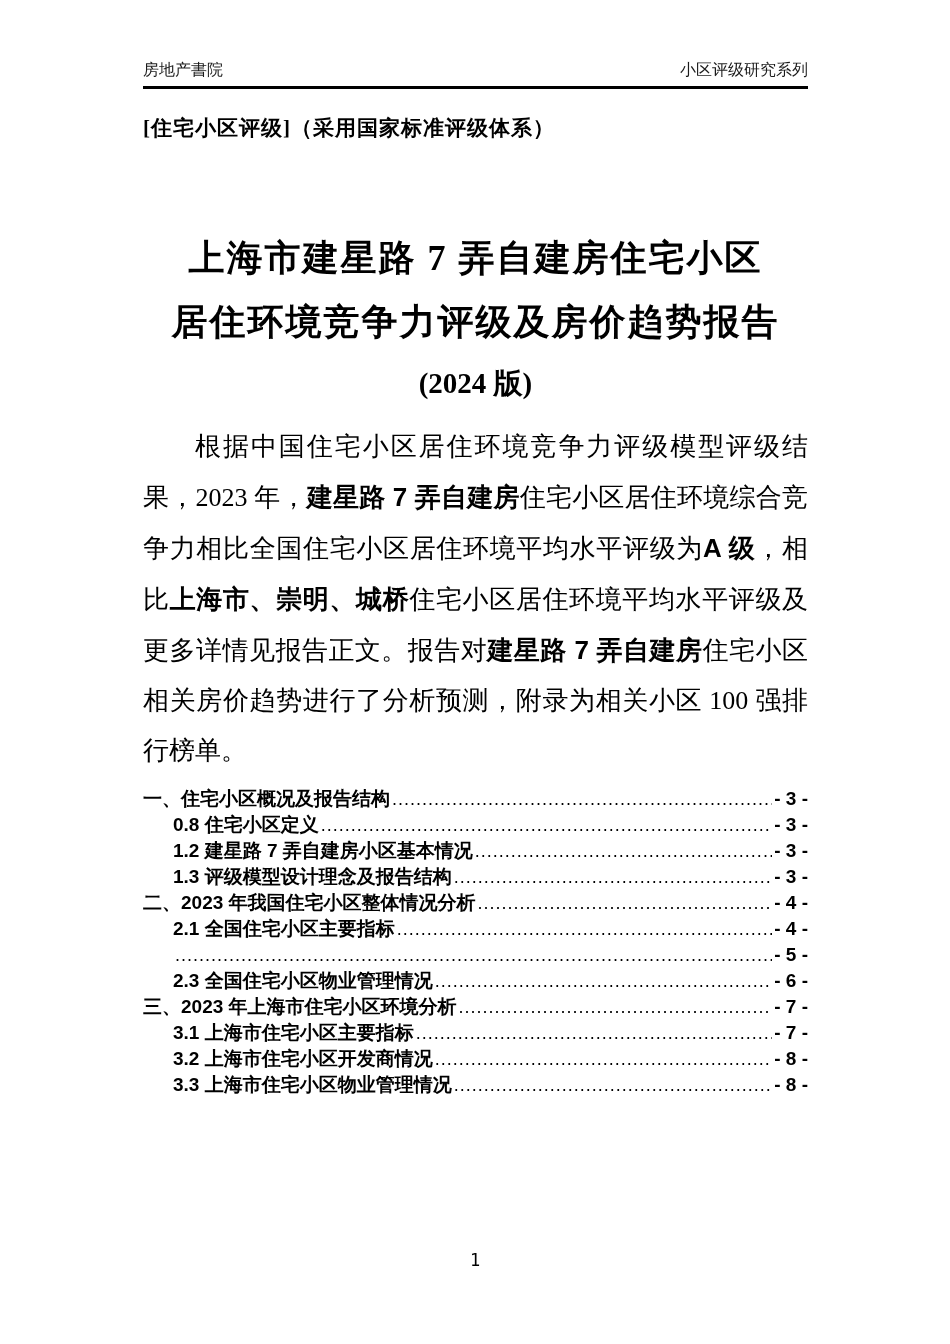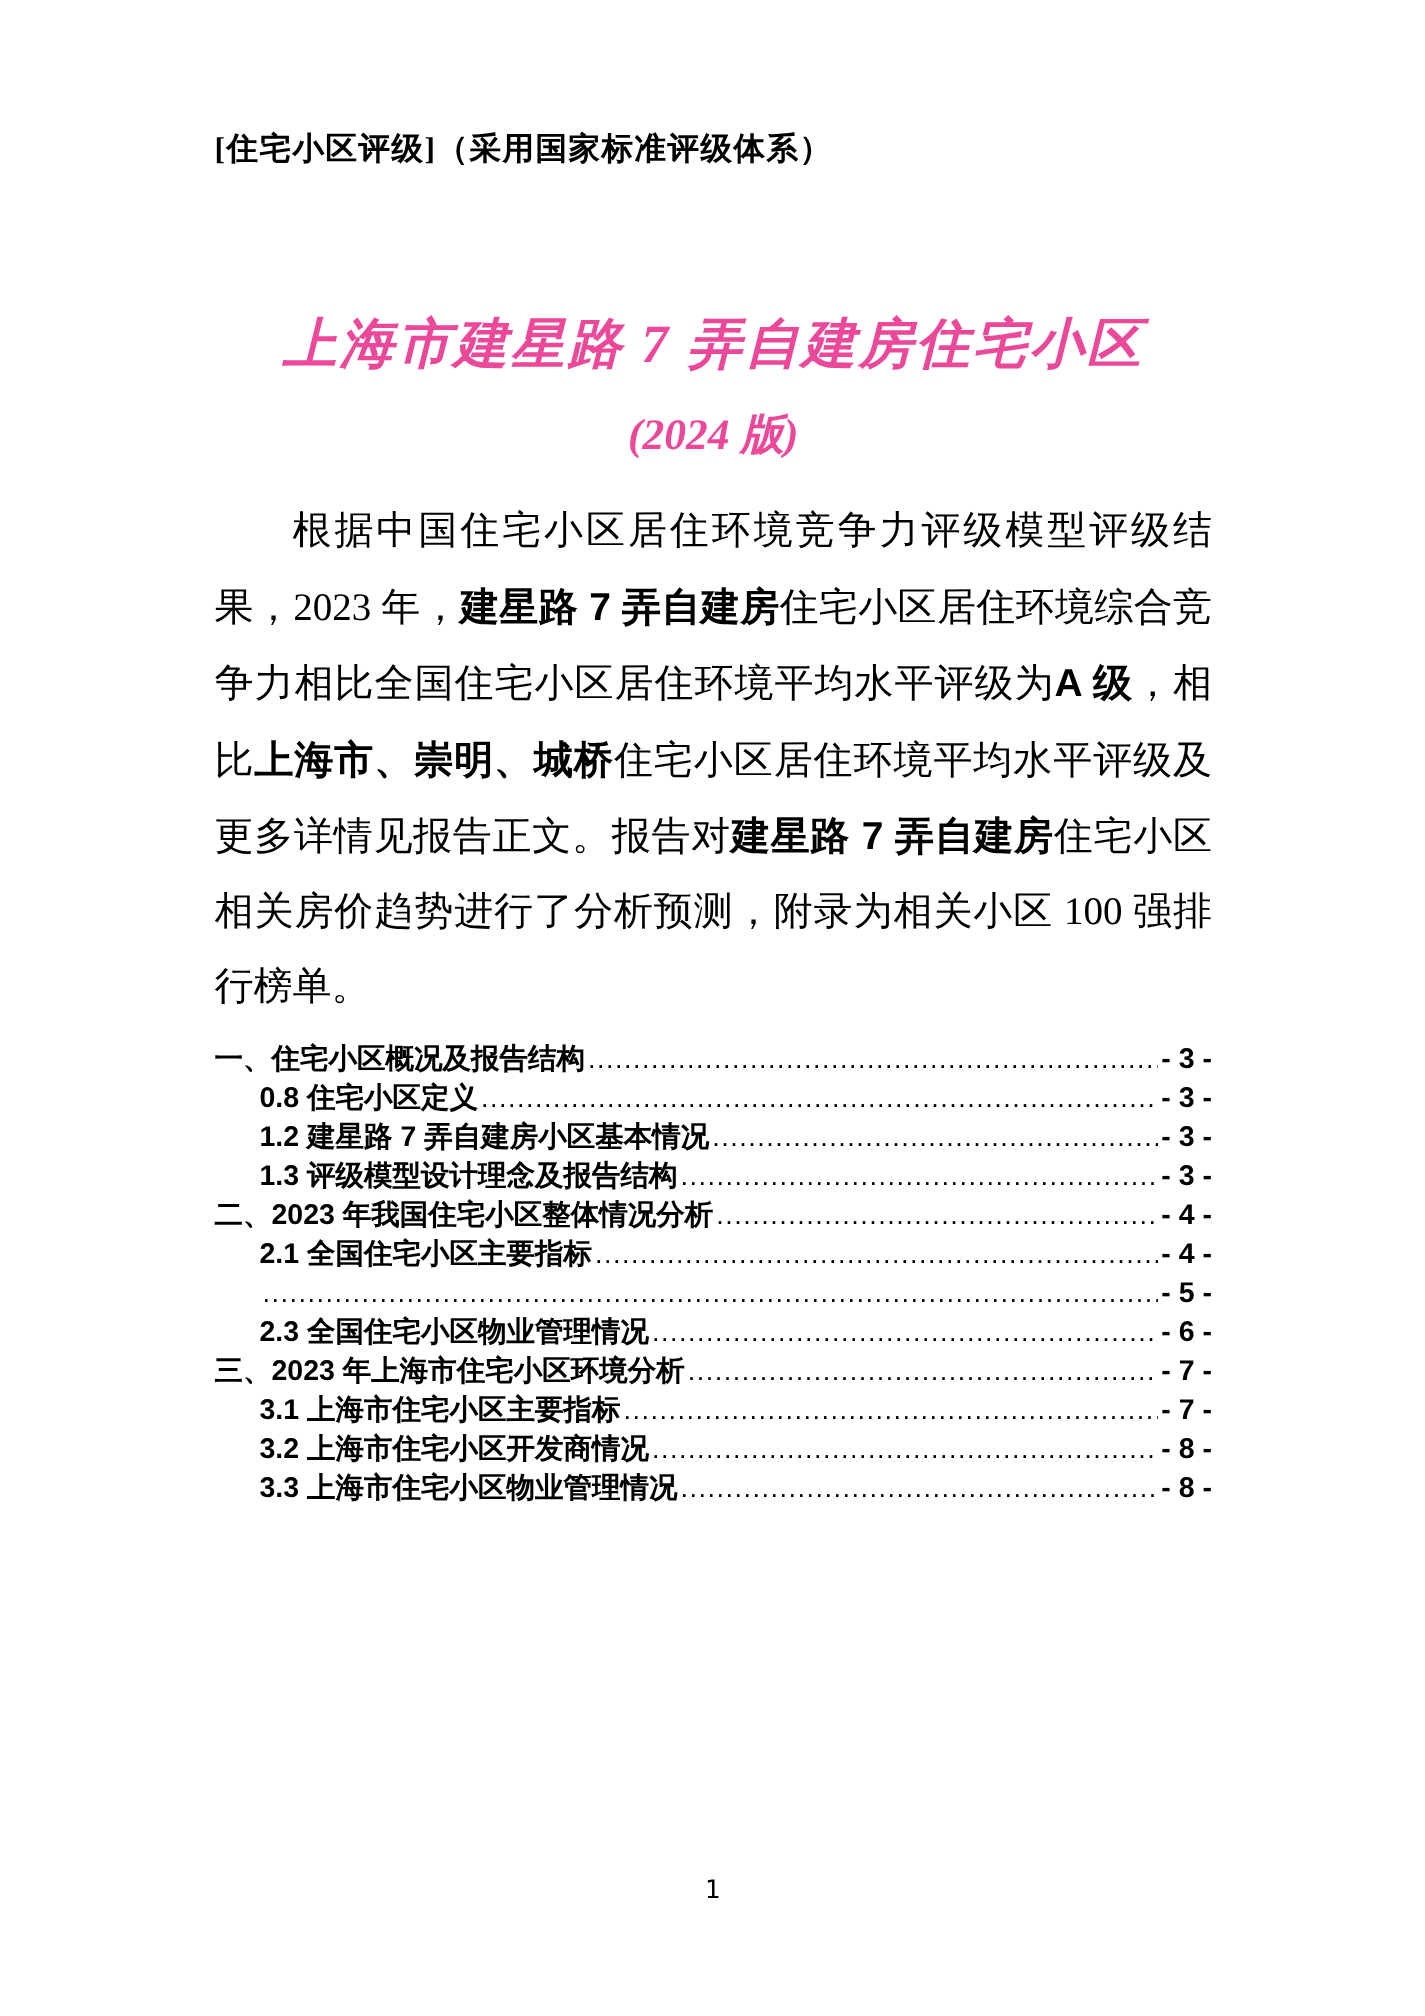--- a/index.html
+++ b/index.html
@@ -60,25 +60,30 @@
   .page-number{
     position:absolute;left:0;bottom:74px;width:100%;text-align:center;
     font-size:17px;font-family:"DejaVu Sans Mono","Liberation Mono",monospace;
   }
 </style>
 </head>
 <body>
 
 <div class="page">
 
+  <div class="page-header">
+    <span>房地产書院</span>
+    <span>小区评级研究系列</span>
+  </div>
 
   <div class="tagline">[住宅小区评级]（采用国家标准评级体系）</div>
 
-  <div class="title-block" style="color: #ec4899; font-style: italic;">
+  <div class="title-block" style="color: #000000;">
     <div class="title-line">上海市建星路 7 弄自建房住宅小区</div>
+    <div class="title-line">居住环境竞争力评级及房价趋势报告</div>
     <div class="title-edition">(2024 版)</div>
   </div>
 
 
   <p class="summary-text"><span>根据中国住宅小区居住环境竞争力评级模型评级结果，2023 年，</span><b>建星路 7 弄自建房</b><span>住宅小区居住环境综合竞争力相比全国住宅小区居住环境平均水平评级为</span><b>A 级</b><span>，相比</span><b>上海市、崇明、城桥</b><span>住宅小区居住环境平均水平评级及更多详情见报告正文。报告对</span><b>建星路 7 弄自建房</b><span>住宅小区相关房价趋势进行了分析预测，附录为相关小区 100 强排行榜单。</span></p>
 
 
   <nav class="toc">
     <div class="toc-row lvl1">
       <span class="toc-label">一、住宅小区概况及报告结构</span>

